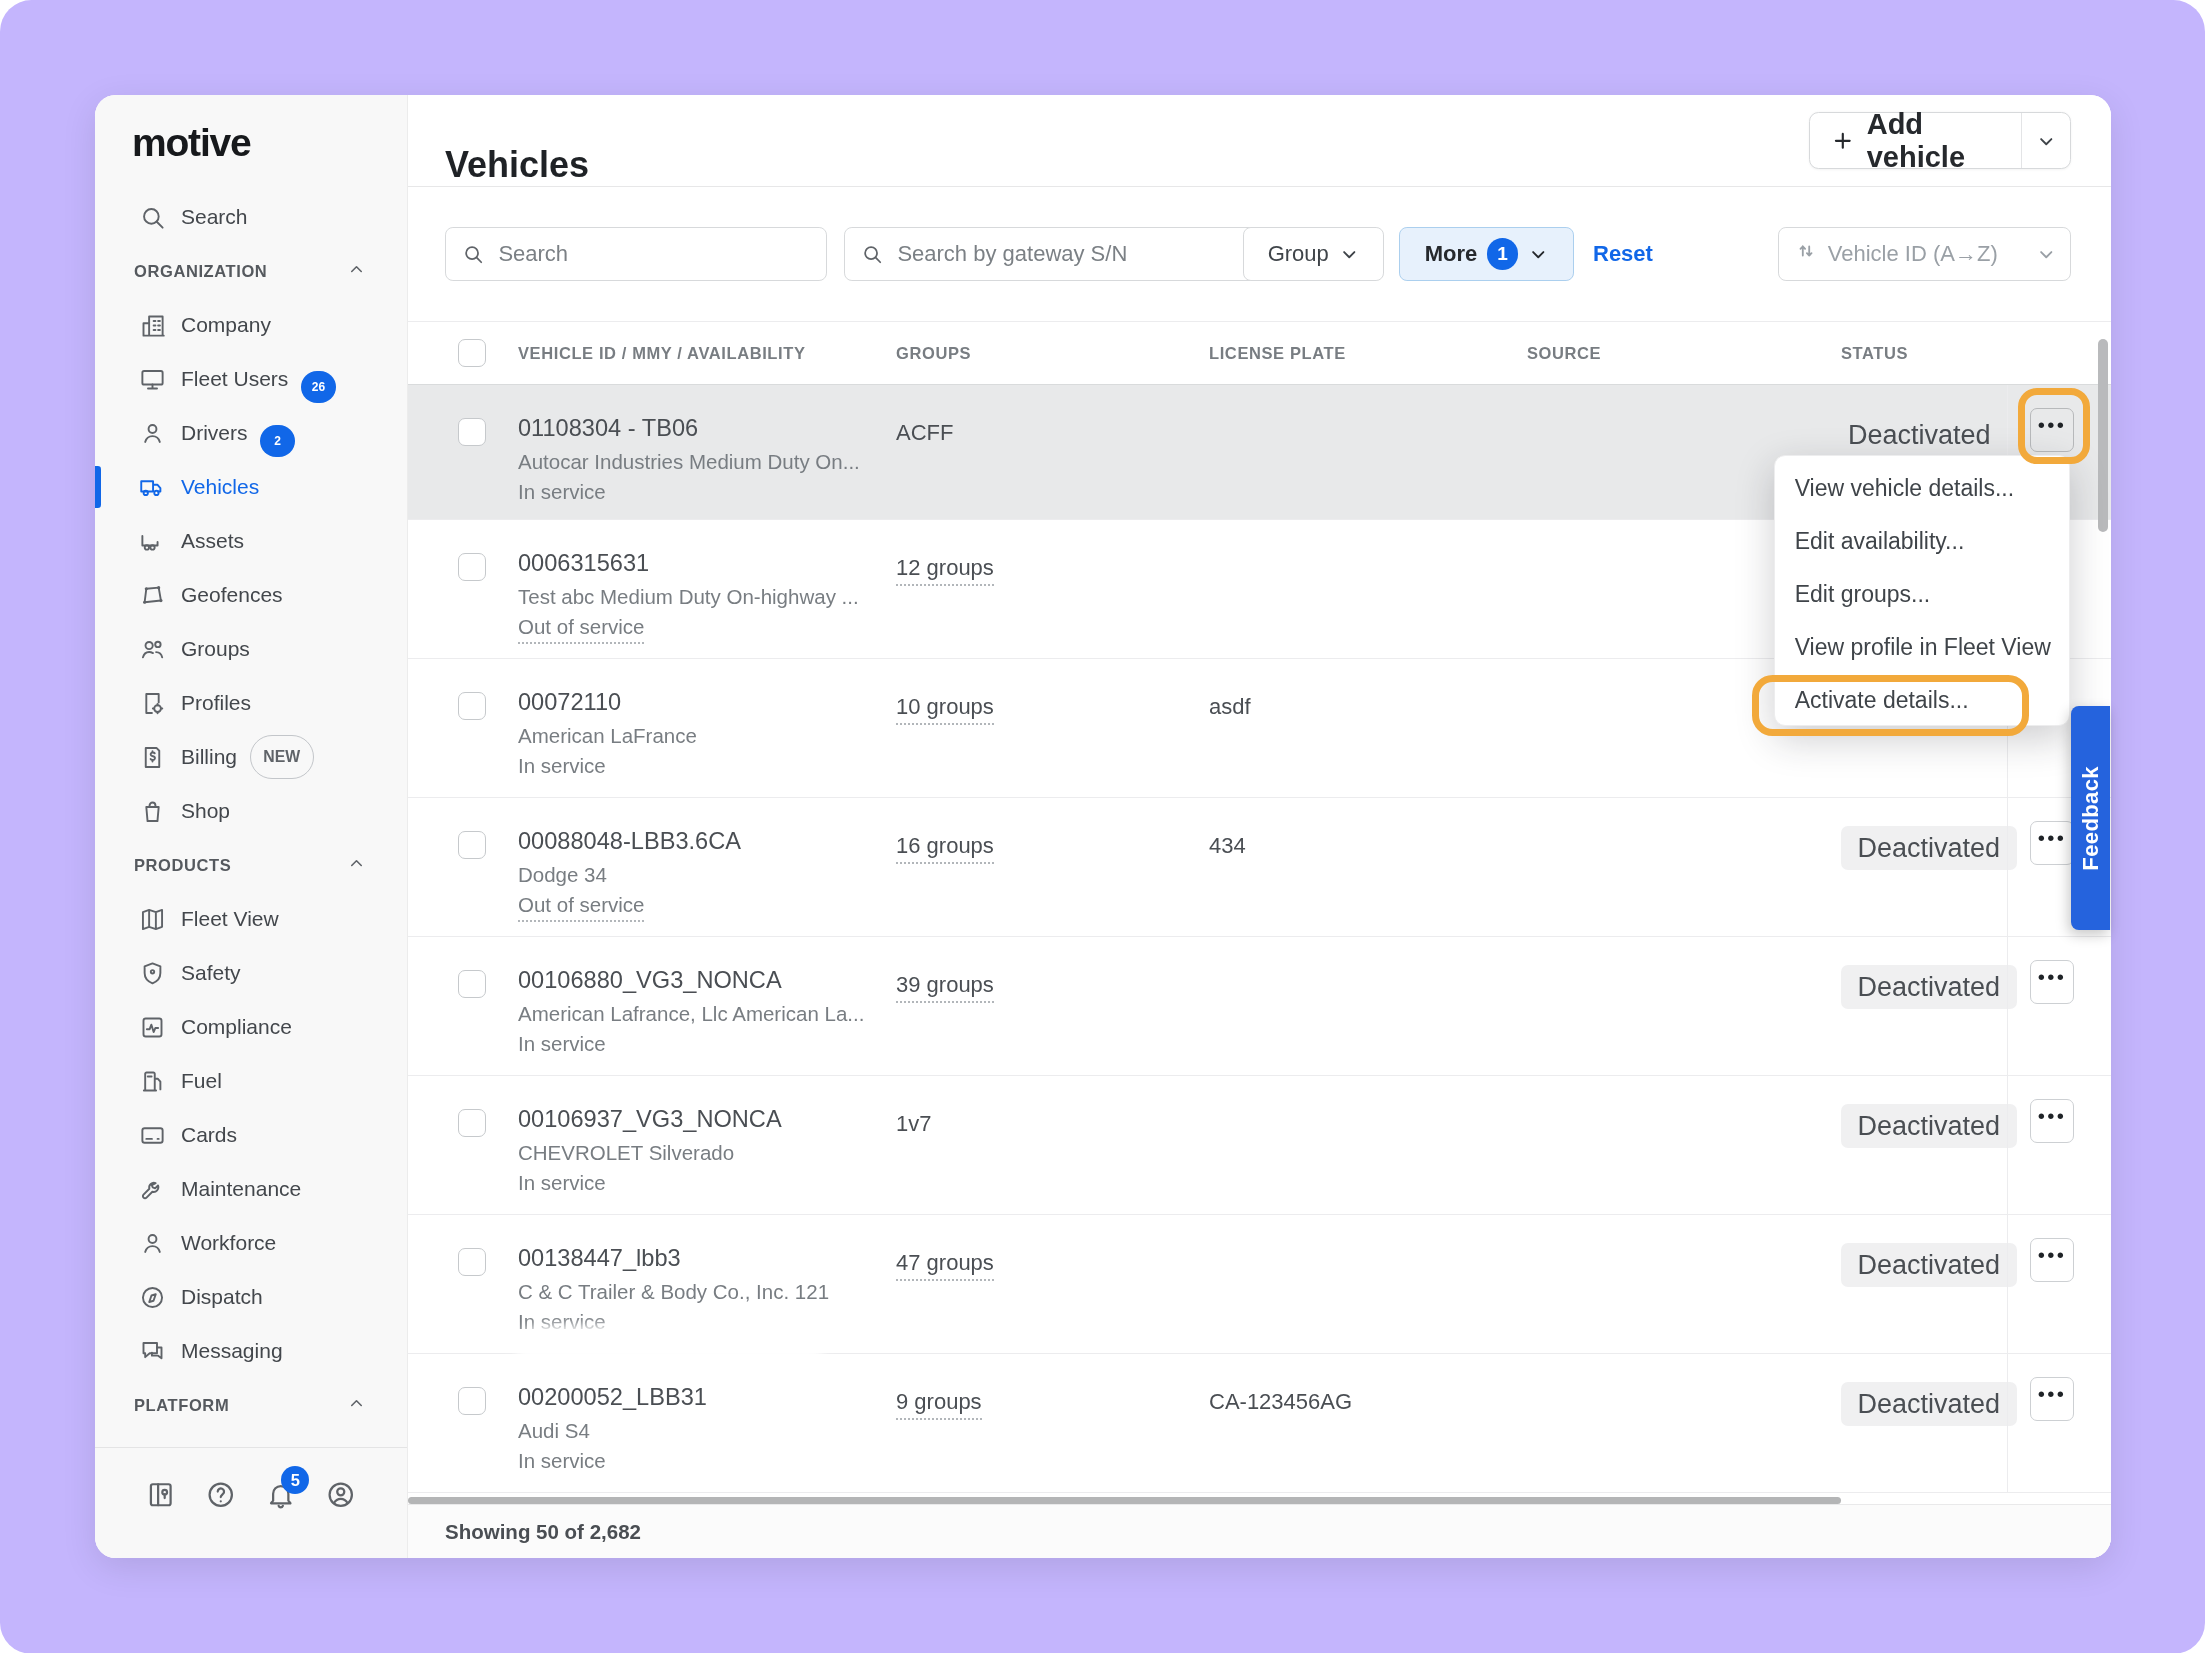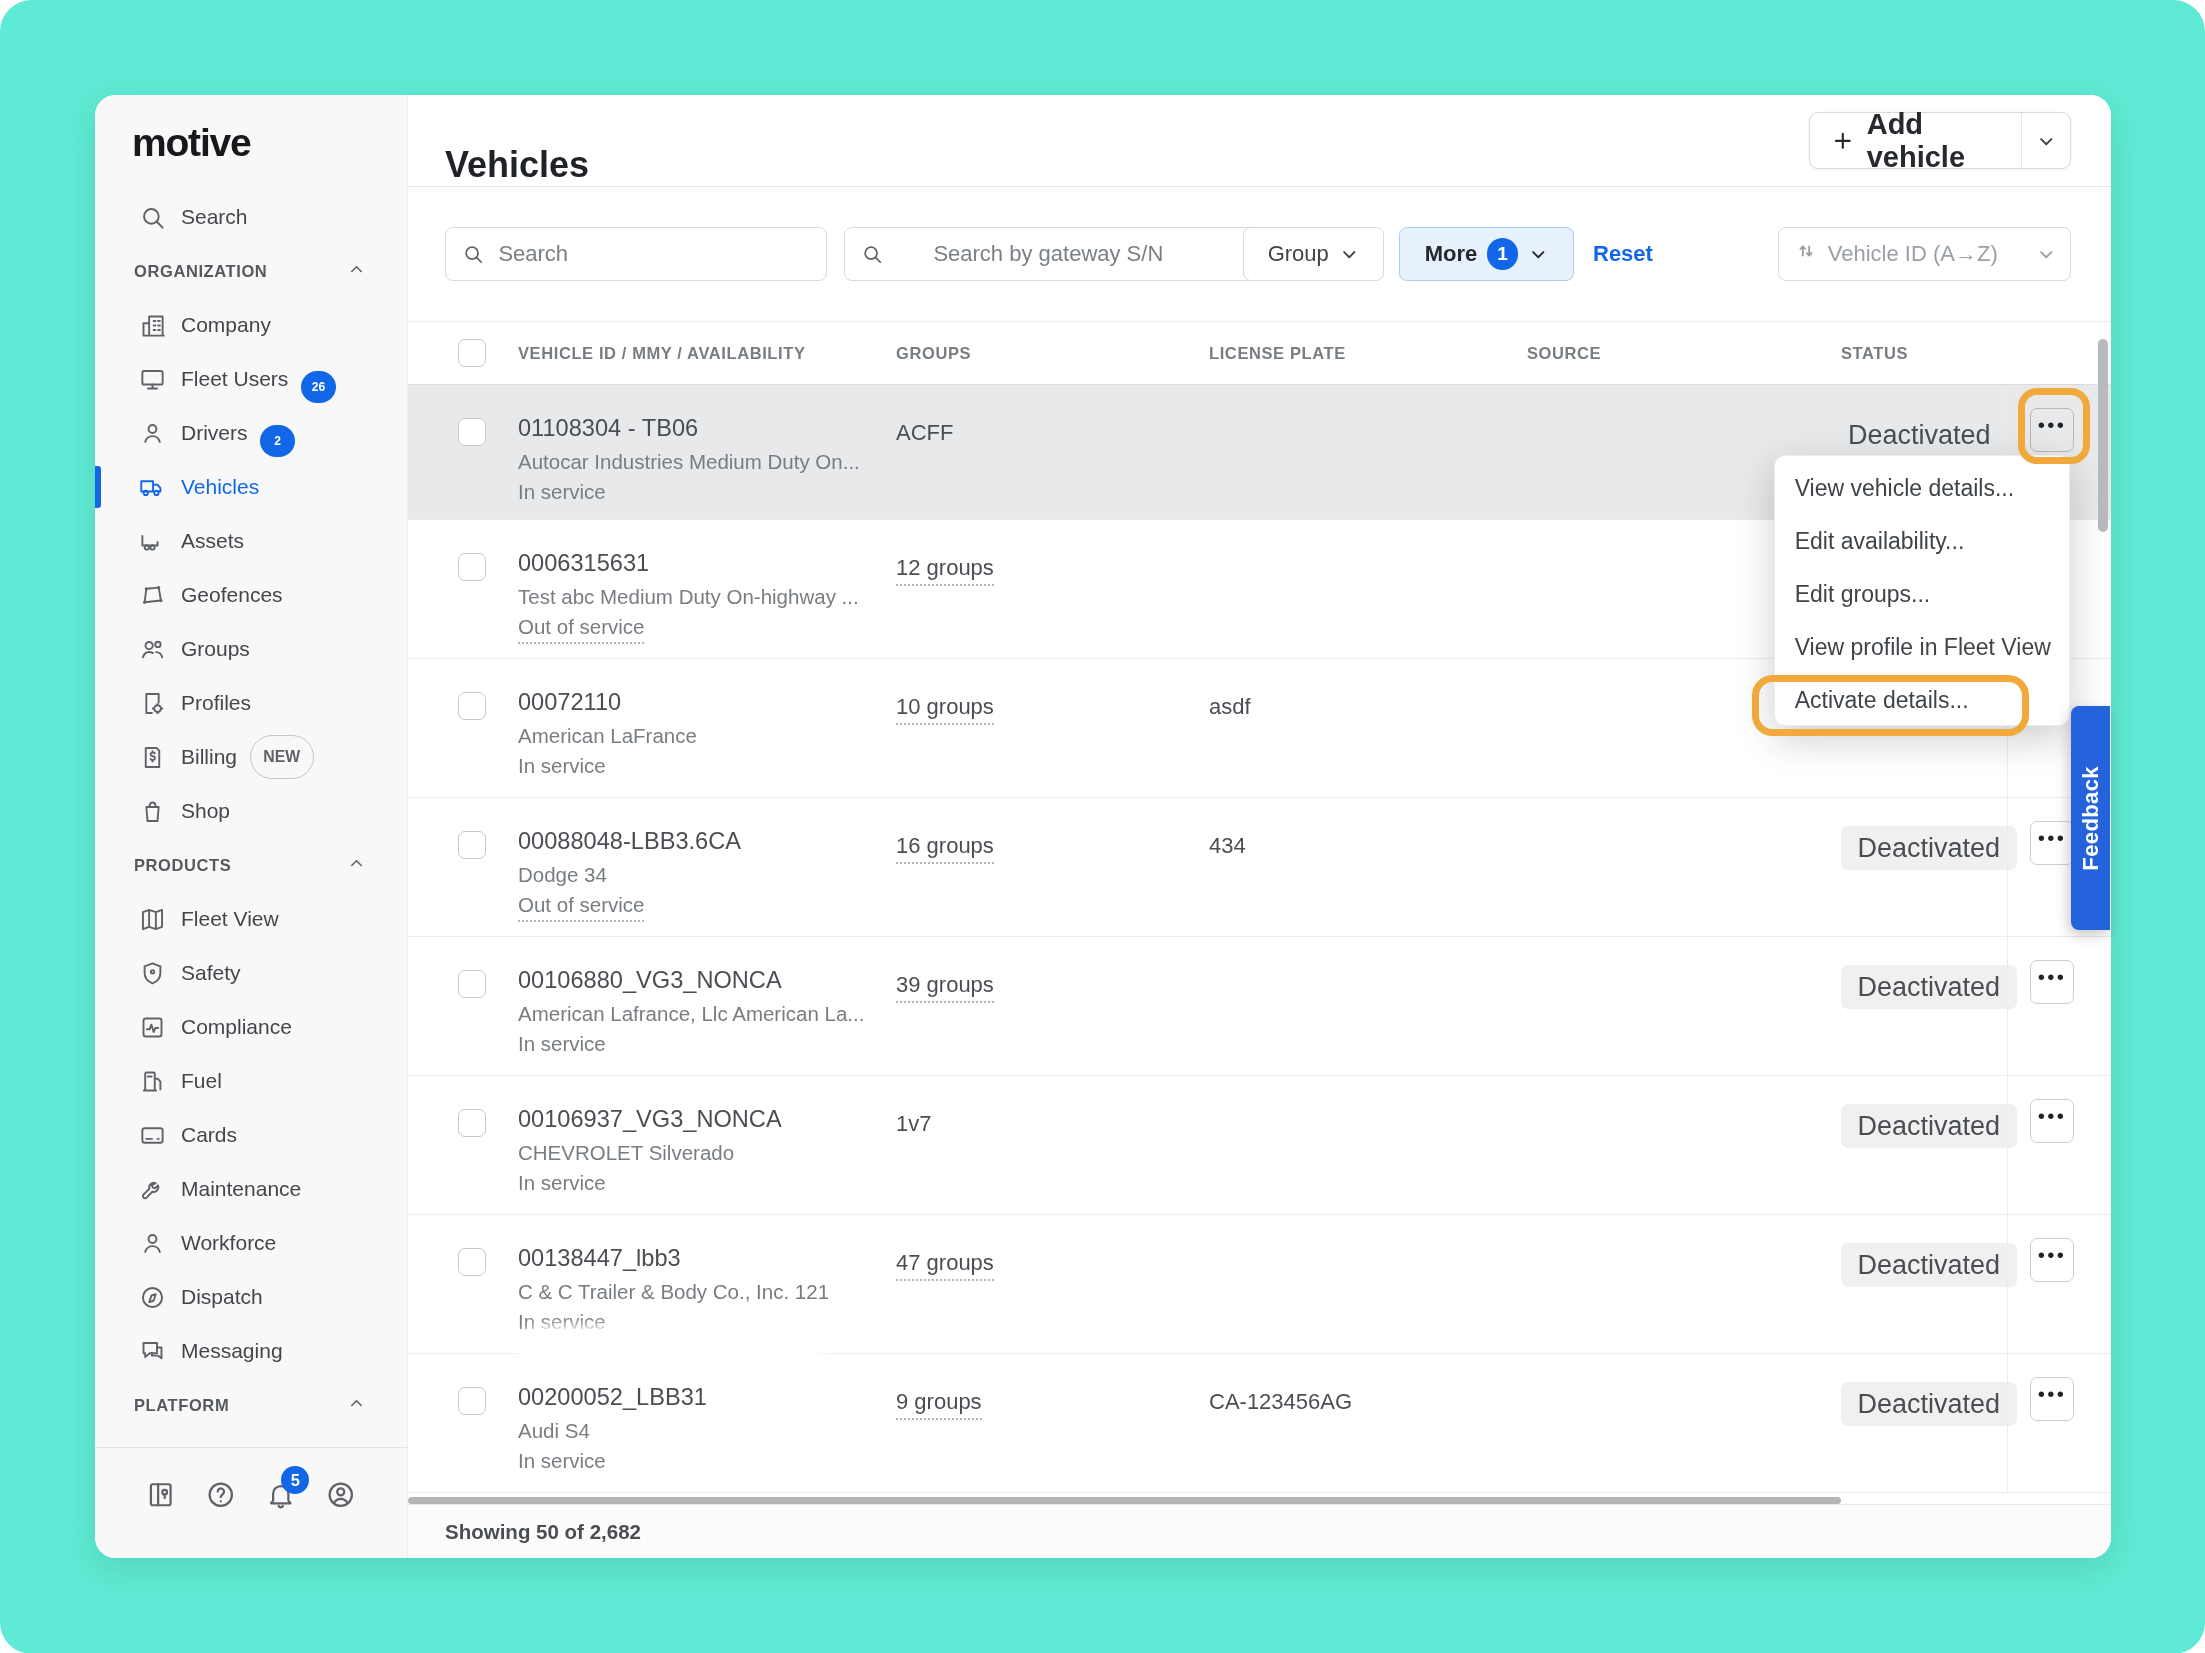--- a/index.html
+++ b/index.html
@@ -1,18 +1,18 @@
 <!DOCTYPE html>
 <html style="font-size:12.6px"><head>
 <meta charset="utf-8">
 <style>
   html,body{margin:0;padding:0;background:#fff;}
   *{box-sizing:border-box;}
   body{font-family:"Liberation Sans","DejaVu Sans",sans-serif;color:#3f4449;-webkit-font-smoothing:antialiased;}
-  .stage{position:relative;width:2205px;height:1654px;background:#5eead4;border-radius:31.5px;overflow:hidden;}
+  .stage{position:relative;width:2205px;height:1654px;background:#c4b5fd;border-radius:31.5px;overflow:hidden;}
 
   
   .card{position:absolute;left:95px;top:95px;width:2016px;height:1463px;background:#fff;border-radius:20.5px;
         box-shadow:0 9.5px 35px rgba(0,0,0,.10);display:flex;overflow:hidden;}
 
   
   .sidebar{position:relative;width:313px;flex:0 0 313px;background:#f8f8f8;border-right:0.8px solid #ececec;}
   .logo-block{height:95px;display:flex;align-items:center;padding-left:37px;}
   .logo{font-size:39px;font-weight:800;letter-spacing:-1.2px;color:#17191c;}
   .nav-item,.search-item{position:relative;height:54px;display:flex;align-items:center;padding-left:44px;cursor:pointer;}
@@ -51,21 +51,21 @@
 
   
   .filters{position:absolute;left:0;top:132px;height:54px;width:100%;}
   .input{position:absolute;height:54px;border:1.2px solid #d7d9db;border-radius:7.9px;background:#fff;display:flex;align-items:center;}
   .input .mag{width:22px;height:22px;margin-left:15.8px;color:#5f6368;}
   .input .mag svg{width:22px;height:22px;stroke:currentColor;fill:none;stroke-width:1.9;stroke-linecap:round;}
   .input input{border:none;outline:none;background:transparent;font-size:22px;color:#3f4449;margin-left:12.6px;width:70%;
                font-family:"Liberation Sans","DejaVu Sans",sans-serif;}
   .input input::placeholder{color:#7b8085;}
   .f-search{left:37px;width:382px;}
-  .f-gateway{left:436px;width:440px;gap:36px;}
+  .f-gateway{left:436px;width:440px;}
   .btn-plain{position:absolute;height:54px;border:1.2px solid #d7d9db;border-radius:7.9px;background:#fff;display:flex;
              align-items:center;justify-content:center;cursor:pointer;font-size:22px;color:#3f4449;}
   .f-group{left:835px;width:141px;gap:10px;}
   .f-more{left:991px;width:175px;gap:9.5px;background:#e7f1fc;border-color:#abcfee;font-weight:600;color:#26292d;}
   .f-more .count{background:#1167e8;color:#fff;font-size:19px;font-weight:700;width:31.5px;height:31.5px;border-radius:787px;
                  display:flex;align-items:center;justify-content:center;}
   .f-more .chev svg{stroke:#26292d;}
   .f-reset{position:absolute;left:1185px;top:0;height:54px;display:flex;align-items:center;font-size:22px;font-weight:600;
            color:#1167e8;cursor:pointer;}
   .f-sort{left:1370px;width:293px;justify-content:flex-start;gap:11px;color:#9aa0a6;padding-left:15.8px;}

